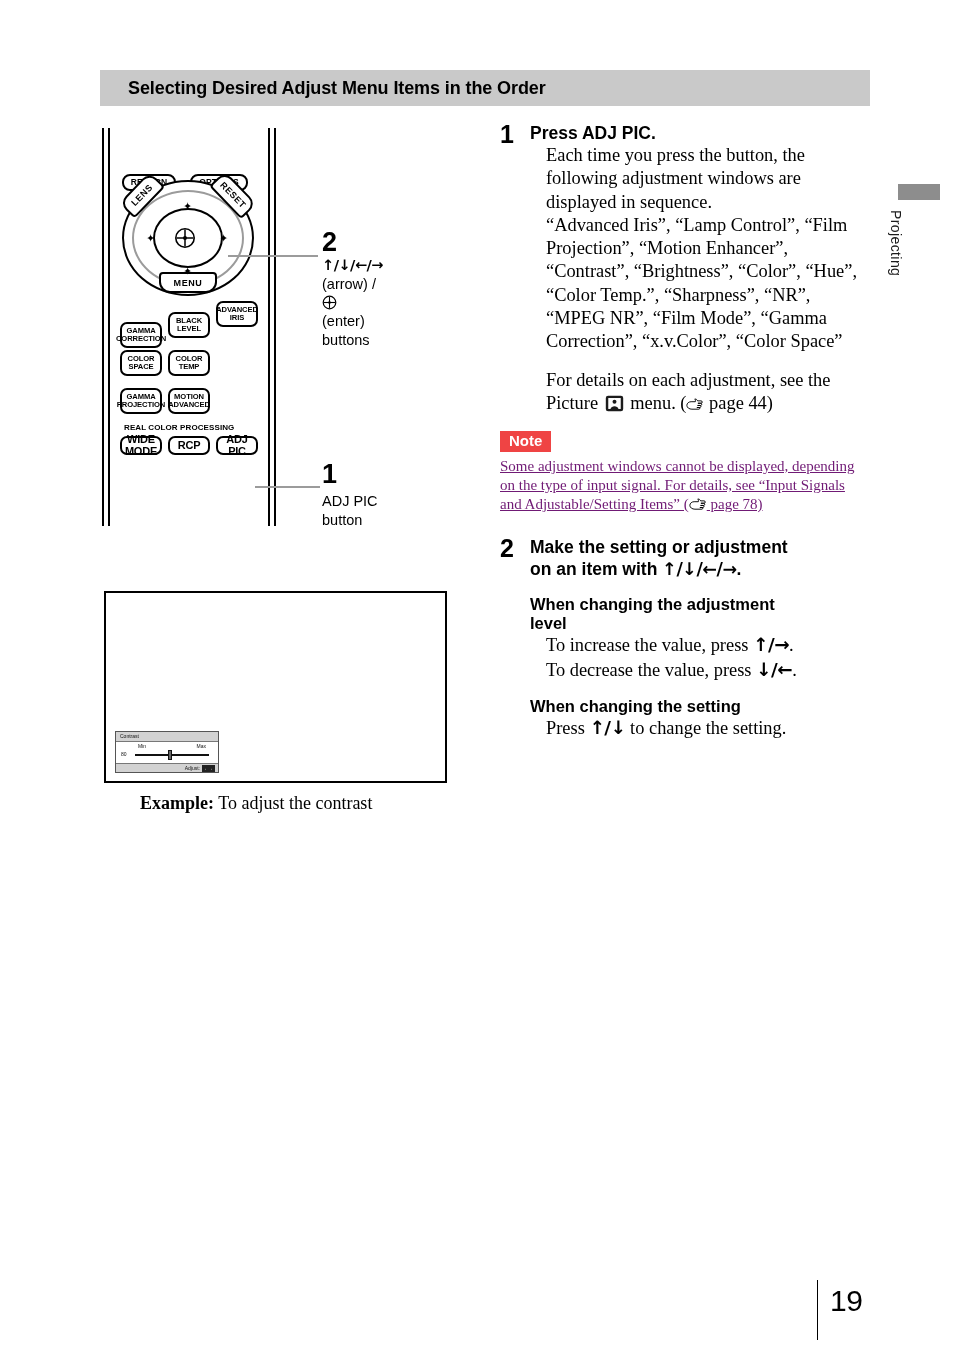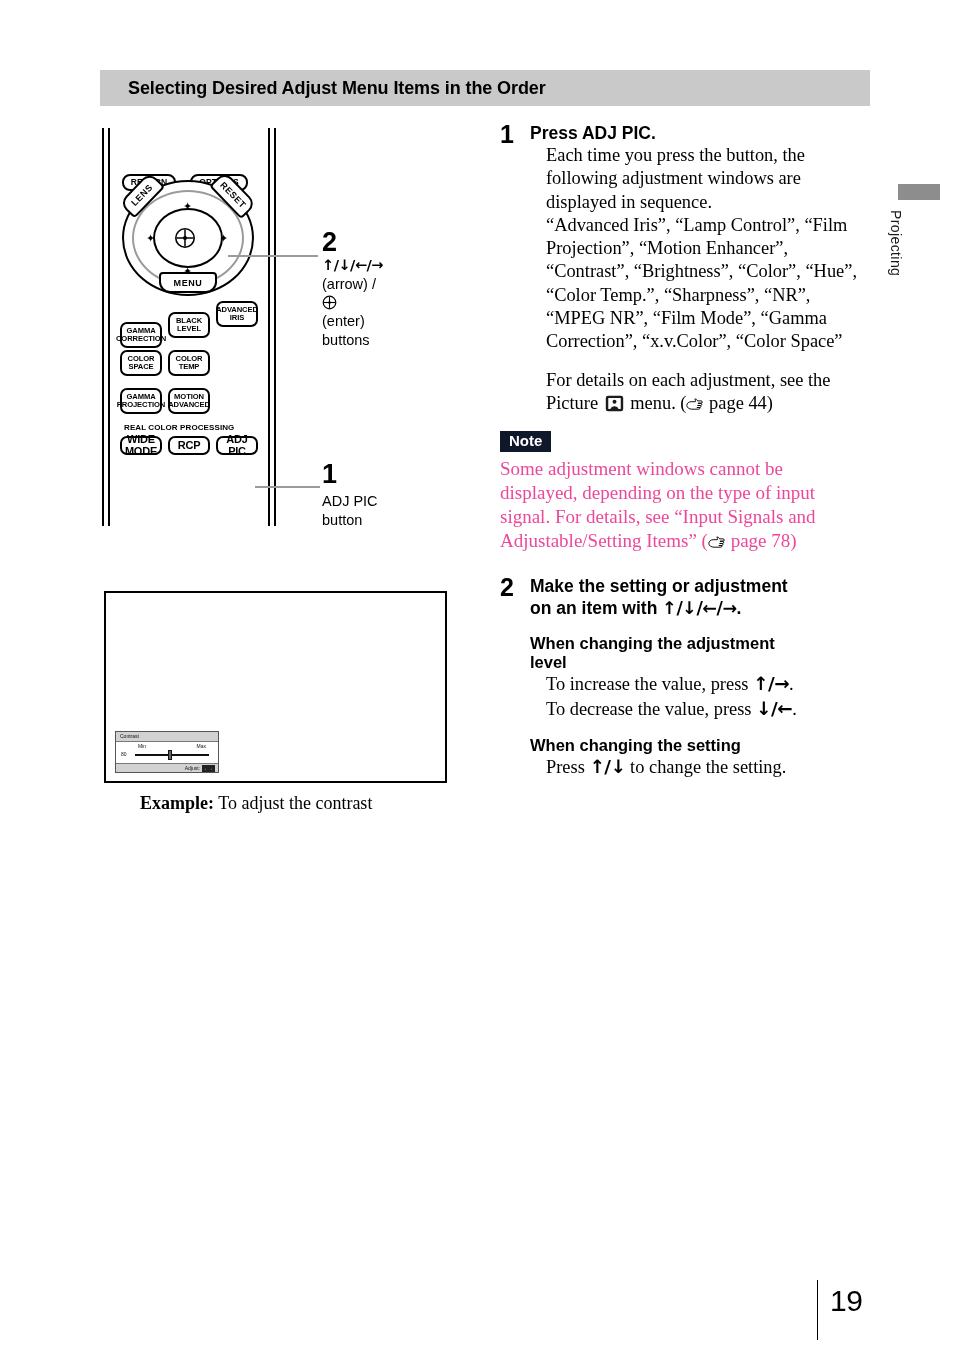--- a/index.html
+++ b/index.html
@@ -349,33 +349,34 @@
   .sub-head {
     margin-left: 30px;
     font-family: "Liberation Sans", sans-serif;
     font-weight: bold;
     font-size: 16.5px;
     line-height: 1.17;
     color: #000;
   }
   .note-badge {
     display: inline-block;
-    background: #0f172a;
+    background: #ef4444;
     color: #fff;
     font-family: "Liberation Sans", sans-serif;
     font-weight: bold;
     font-size: 15px;
     padding: 2px 9px 3px 9px;
     line-height: 1.08;
   }
   .note-block {
     font-family: "Liberation Serif", serif;
-    font-size: 19px;
+    font-size: 15px;
     line-height: 1.255;
-    color: #ec4899;
+    color: #701a75;
+    text-decoration: underline;
   }
   .picicon {
     display: inline-block;
     width: 19px; height: 17px;
     vertical-align: -3px;
     margin: 0 2px;
   }
   .handicon {
     display: inline-block;
     width: 17px; height: 13px;

